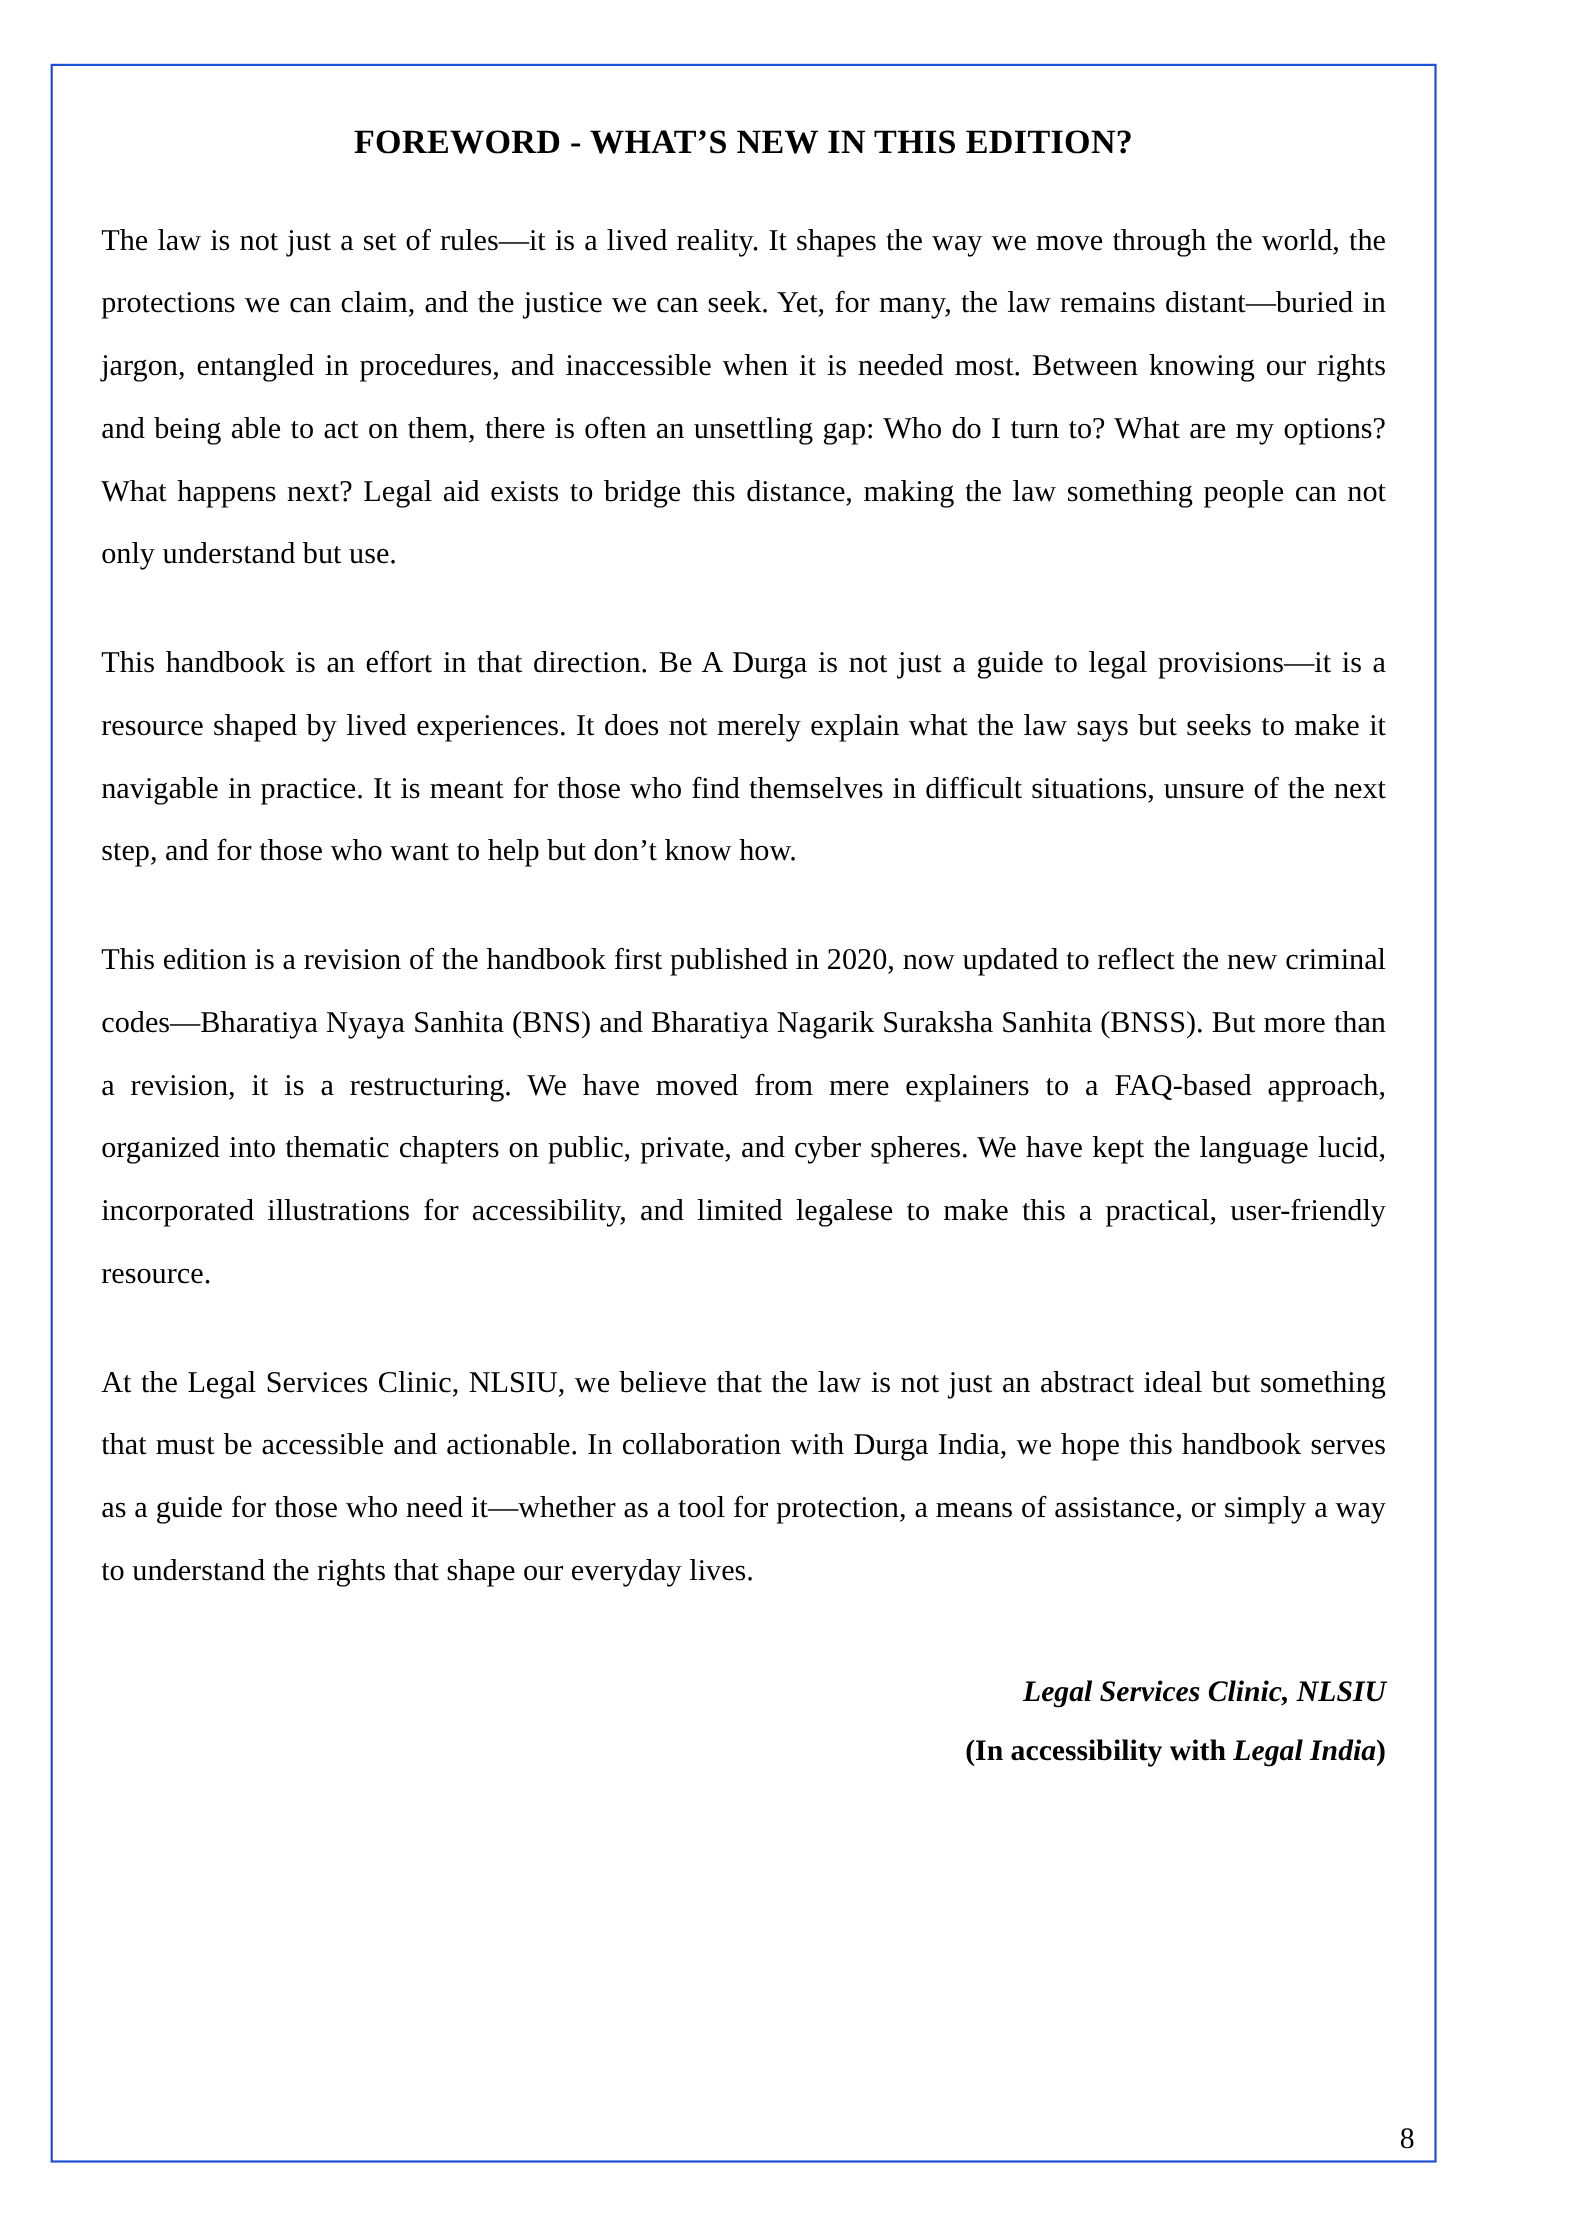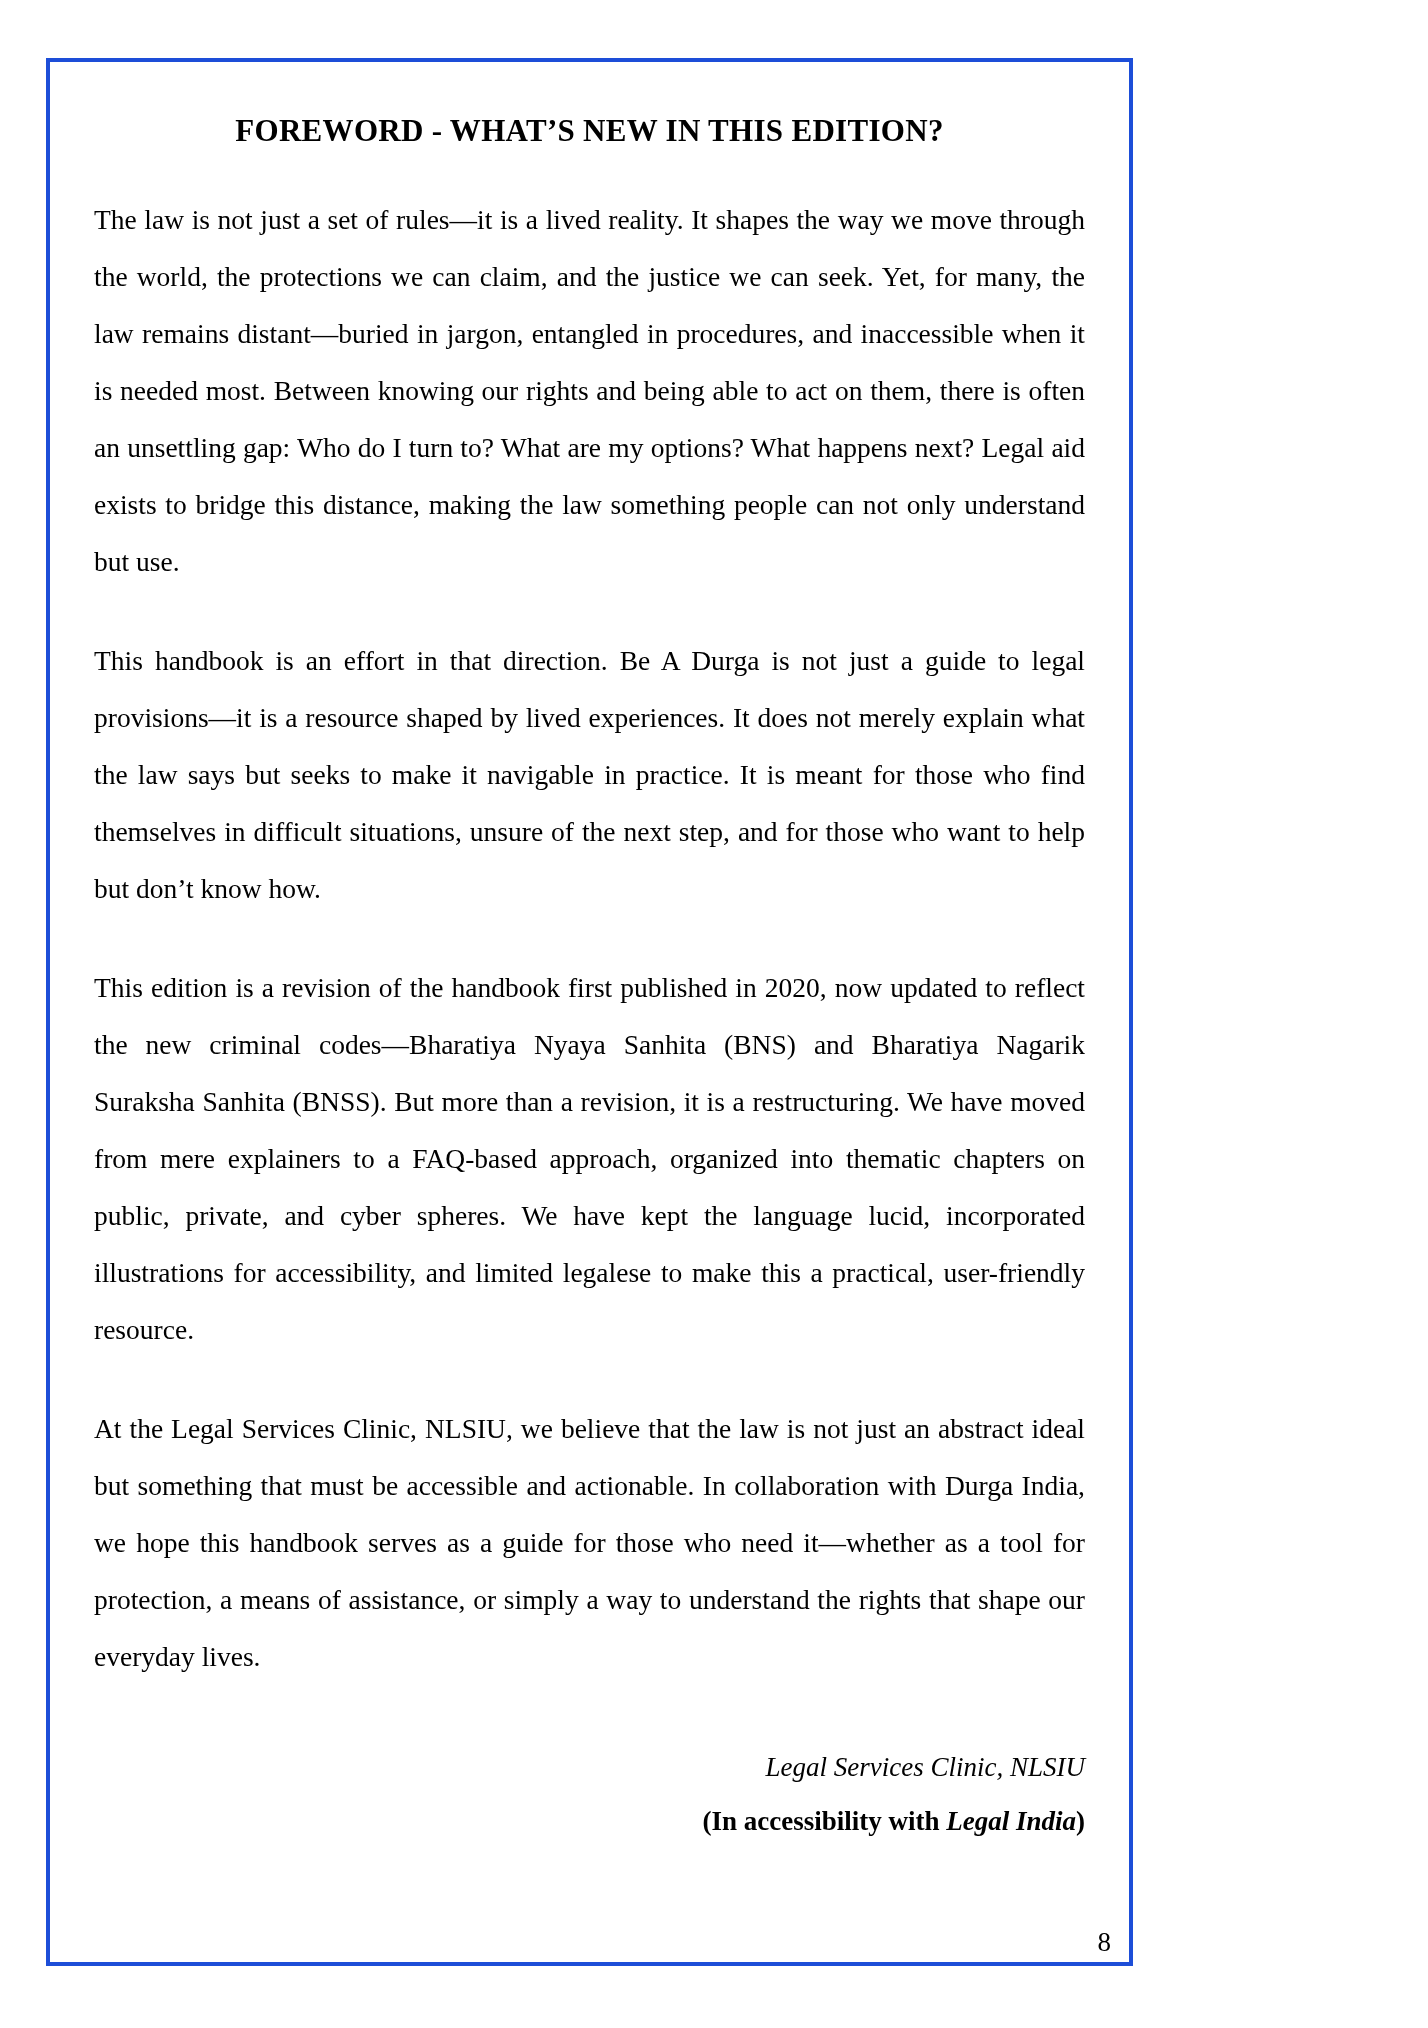--- a/index.html
+++ b/index.html
@@ -12,23 +12,23 @@
     height: 2028px;
     font-family: "Liberation Serif", "DejaVu Serif", serif;
     color: #000000;
     overflow: hidden;
   }
 
   .page {
     position: absolute;
     left: 46px;
     top: 58px;
-    width: 1087px;
+    width: 1260px;
     height: 1908px;
-    border: 4px solid #1d4ed8;
+    border: 2px solid #1d4ed8;
     box-sizing: border-box;
     background: #ffffff;
   }
 
   .content {
     position: absolute;
     left: 44px;
     top: 36px;
     right: 44px;
     bottom: 10px;
@@ -62,21 +62,21 @@
     margin-bottom: 0;
   }
 
   .signature {
     margin-top: 58px;
     text-align: right;
     font-size: 27px;
     line-height: 48px;
   }
   .sig-line-1 {
-    font-weight: normal;
+    font-weight: bold;
     font-style: italic;
     display: block;
   }
   .sig-line-2 {
     font-weight: bold;
     display: block;
     margin-top: 6px;
   }
   .sig-em {
     font-style: italic;

